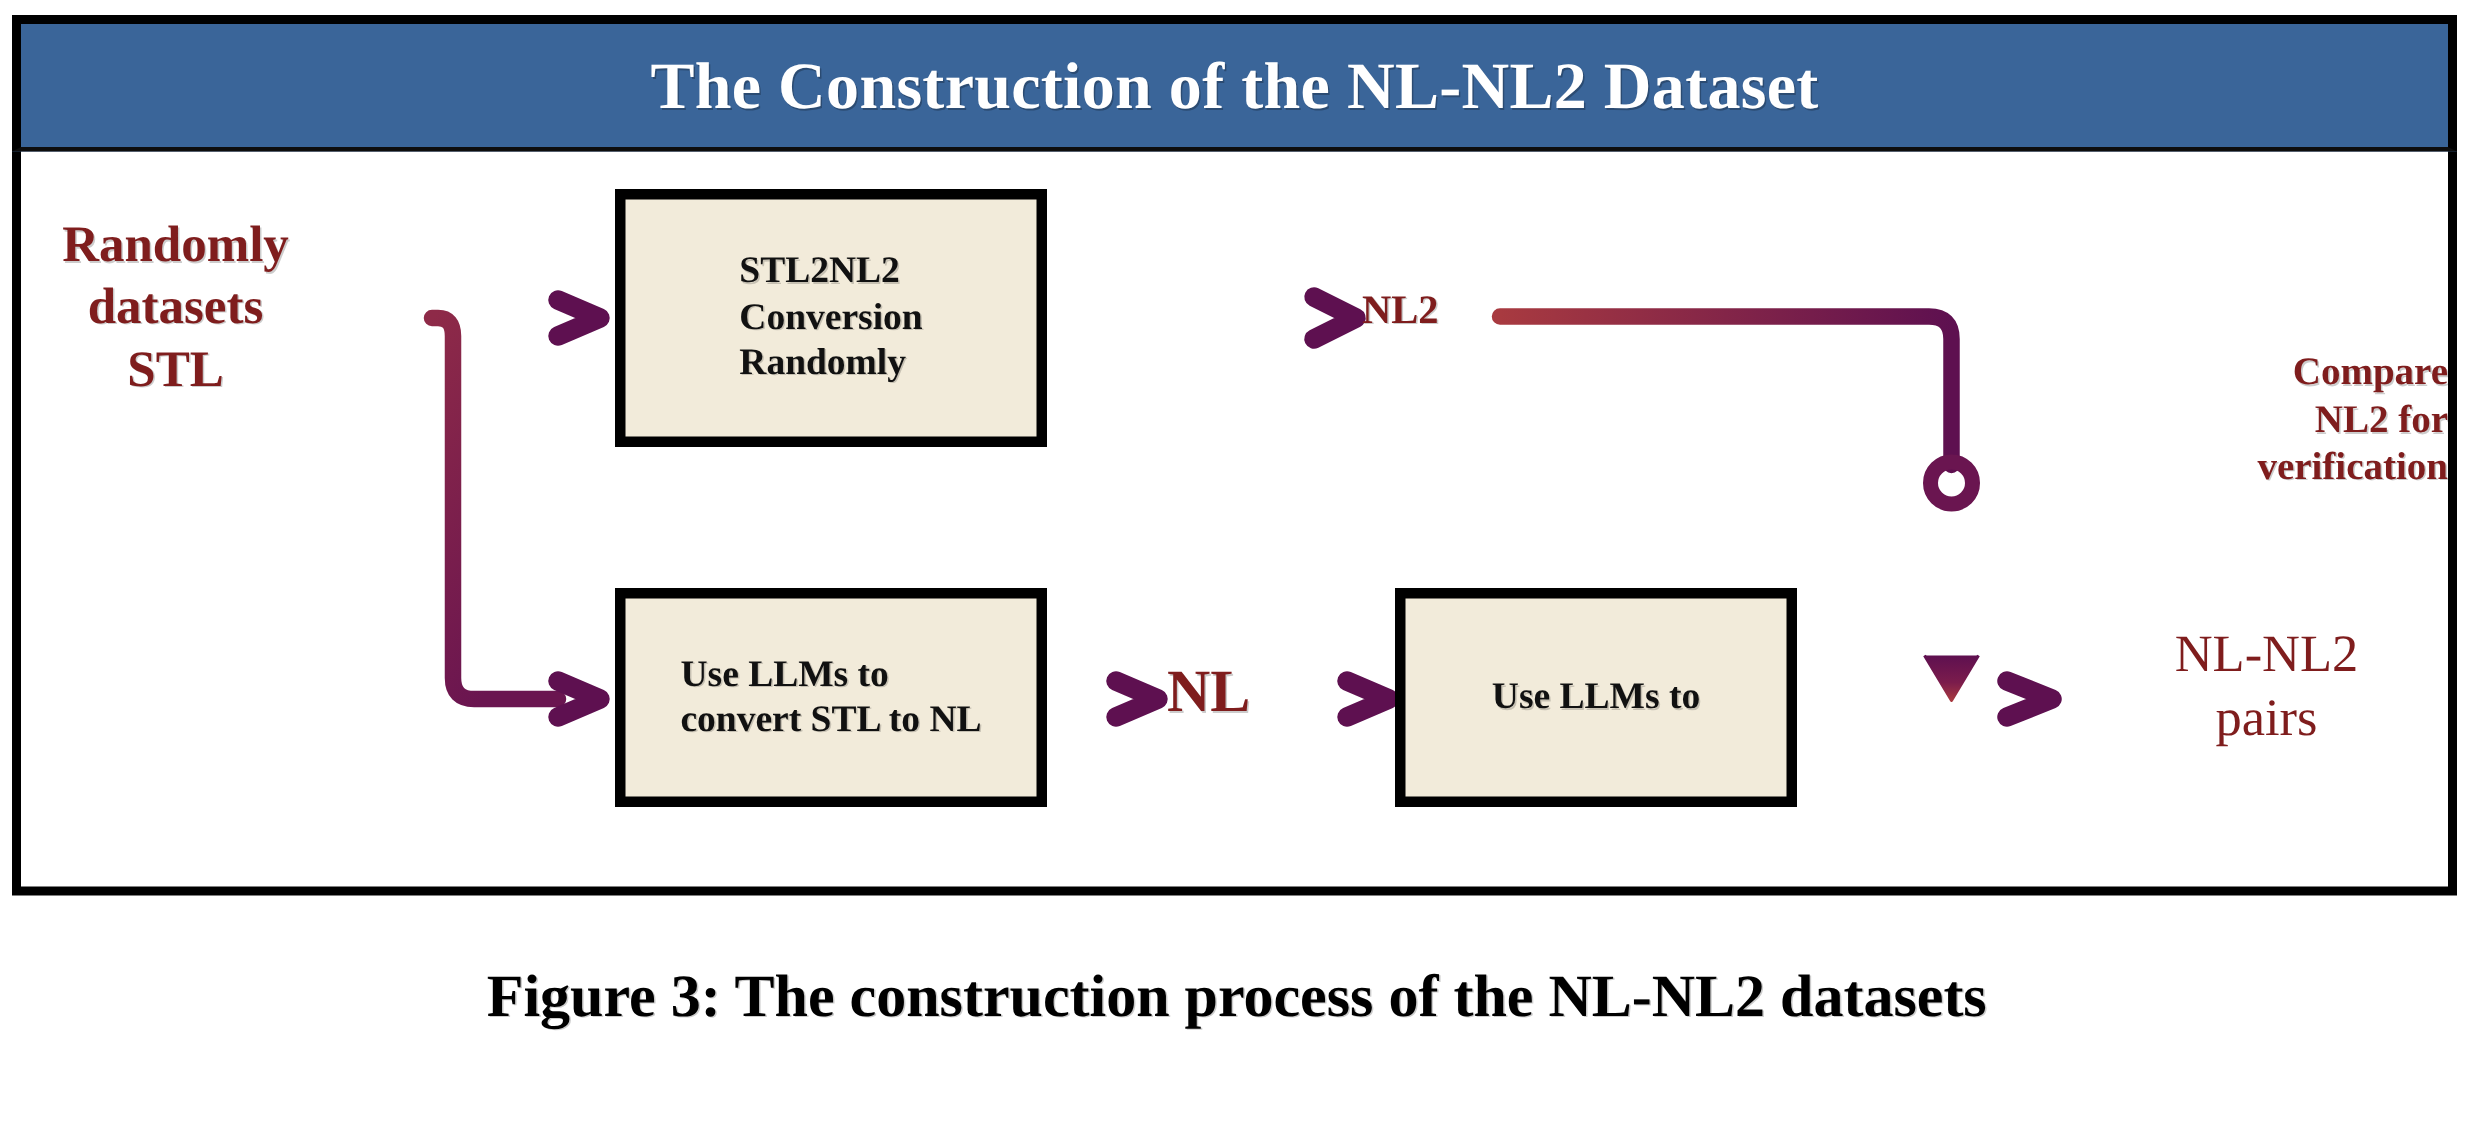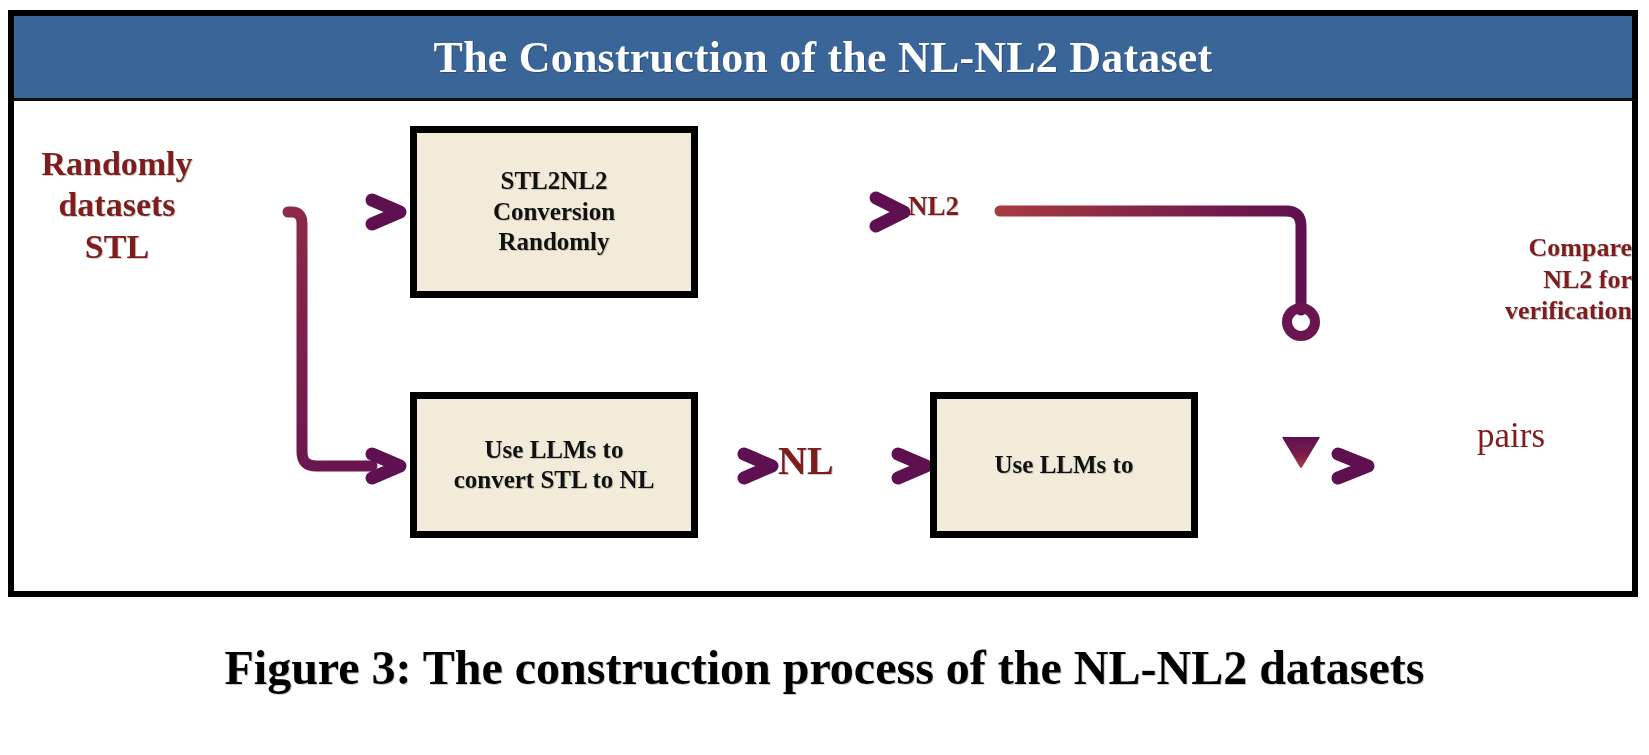--- a/index.html
+++ b/index.html
@@ -62,21 +62,21 @@
 
   
   .proc-box {
     position: absolute;
     background: #f2ebda;
     border: 7px solid #000000;
     box-sizing: border-box;
     display: flex;
     align-items: center;
     justify-content: center;
-    text-align: center;
+    text-align: left;
     font-weight: bold;
     color: #111111;
     line-height: 1.22;
     text-shadow: 1px 1px 0 rgba(0,0,0,0.18);
   }
   #box-stl2nl2 {
     left: 410px; top: 126px; width: 288px; height: 172px;
     font-size: 25px;
   }
   #box-stl-to-nl {
@@ -126,21 +126,21 @@
     pointer-events: none;
   }
 
   
   #caption {
     position: absolute;
     left: 0;
     top: 640px;
     width: 1649px;
     text-align: center;
-    font-size: 48px;
+    font-size: 40px;
     font-weight: bold;
     color: #000000;
     text-shadow: 1px 1px 0 rgba(0,0,0,0.2);
   }
 </style>
 </head>
 <body>
 
 <div id="figure-root">
 
@@ -230,20 +230,21 @@
 
   <div class="label" id="label-nl">NL</div>
 
   <div class="label" id="label-compare">
     <div>Compare</div>
     <div>NL2 for</div>
     <div>verification</div>
   </div>
 
   <div class="label" id="label-pairs">
+    <div>NL-NL2</div>
     <div>pairs</div>
   </div>
 
   <div class="proc-box" id="box-stl2nl2">
     <div>
       <div>STL2NL2</div>
       <div>Conversion</div>
       <div>Randomly</div>
     </div>
   </div>

